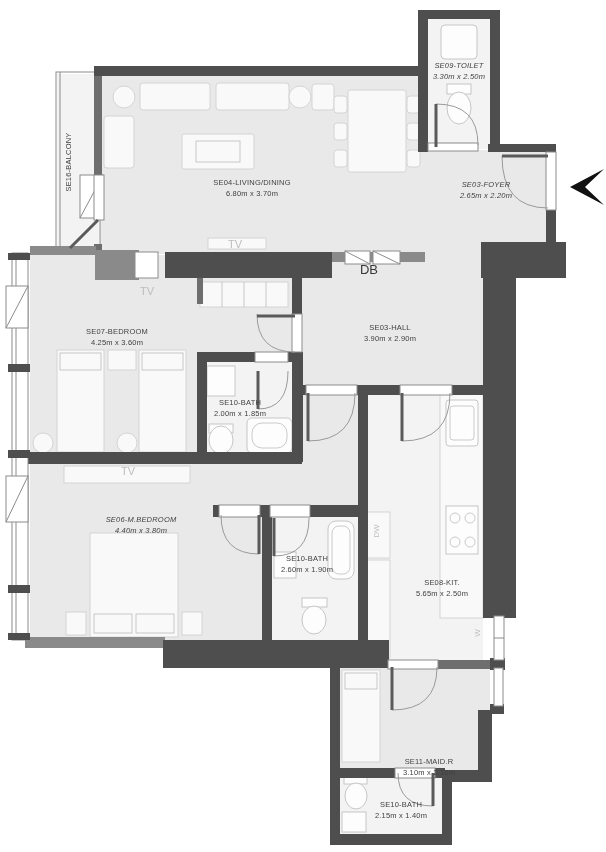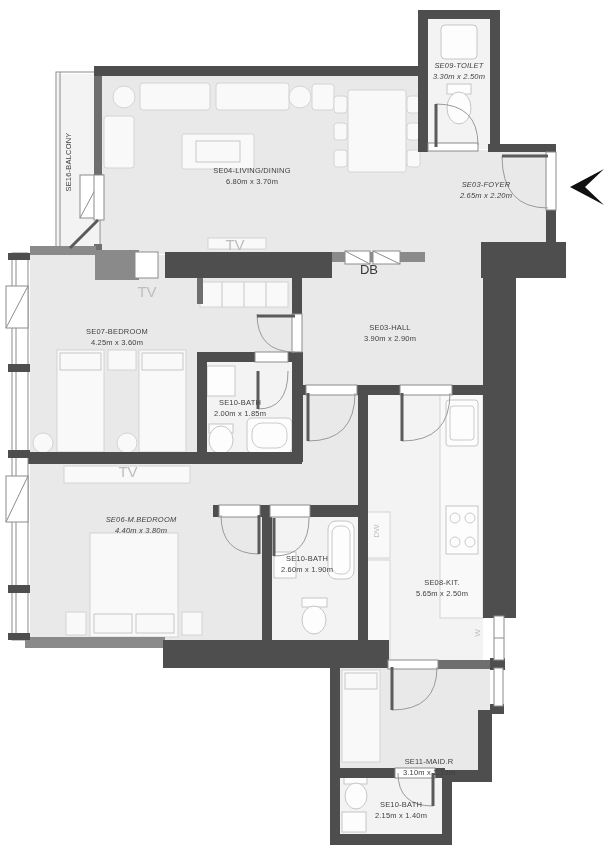--- a/index.html
+++ b/index.html
@@ -24,21 +24,21 @@
   .thin{fill:none;stroke:var(--frame-line);stroke-width:1;}
   .lite{fill:none;stroke:#bcbcbc;stroke-width:0.8;}
   .arc{fill:none;stroke:var(--door-line);stroke-width:1;}
   .leaf{stroke:var(--leaf);stroke-width:3;fill:none;}
   .arrow{fill:var(--arrow);}
   .room-label{position:absolute;transform:translate(-50%,-50%);text-align:center;
     font-size:7.5px;line-height:11px;color:var(--text);white-space:nowrap;letter-spacing:.2px;}
   .room-label span{display:block;}
   .vlabel{transform:translate(-50%,-50%) rotate(-90deg);}
   .anno{position:absolute;transform:translate(-50%,-50%);color:var(--muted-text);
-    font-size:15px;white-space:nowrap;}
+    font-size:11px;white-space:nowrap;}
   .anno.v{transform:translate(-50%,-50%) rotate(-90deg);font-size:8px;}
   .anno.db{color:#383838;font-size:13px;}
 </style>
 </head>
 <body>
 
 <div class="plan">
 
   <svg width="606" height="852" viewBox="0 0 606 852">
 
@@ -255,21 +255,21 @@
       <path class="arc" d="M398,773 Q398,806 433,806"></path>
       <line class="leaf" x1="433" y1="773" x2="433" y2="806"></line>
     </g>
 
     <polygon class="arrow" points="570,187 604,169 585,187 604,205"></polygon>
   </svg>
 
   <div class="room-label vlabel" style="left:68px;top:162px;">
     <span>SE16-BALCONY</span>
   </div>
-  <div class="room-label" style="left:252px;top:176px;">
+  <div class="room-label" style="left:252px;top:188px;">
     <span>SE04-LIVING/DINING</span>
     <span>6.80m x 3.70m</span>
   </div>
   <div class="room-label" style="left:459px;top:71px;font-style:italic;">
     <span>SE09-TOILET</span>
     <span>3.30m x 2.50m</span>
   </div>
   <div class="room-label" style="left:486px;top:190px;font-style:italic;">
     <span>SE03-FOYER</span>
     <span>2.65m x 2.20m</span>

